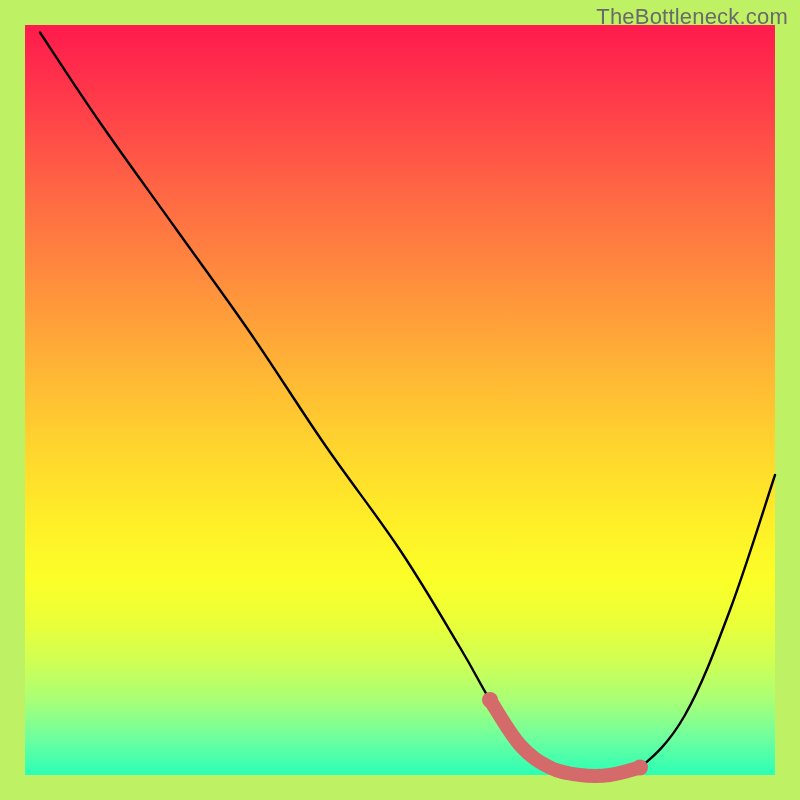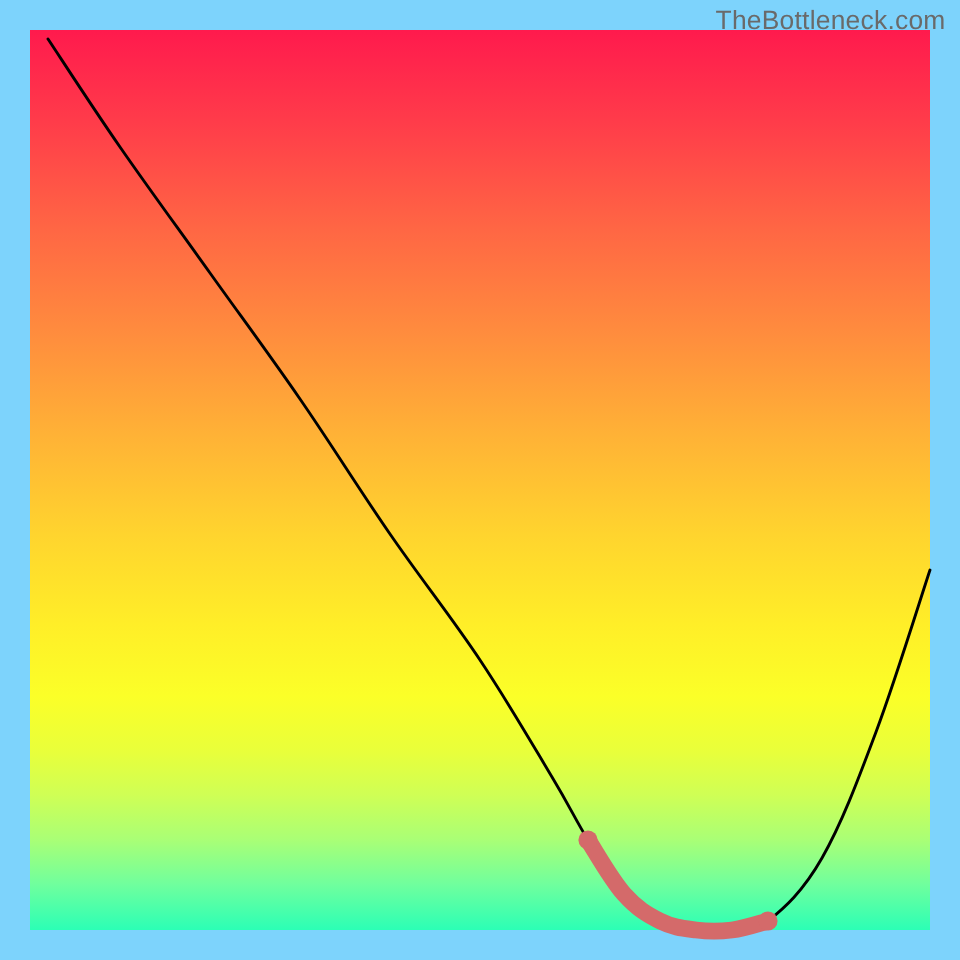--- a/index.html
+++ b/index.html
@@ -10,21 +10,21 @@
     background: #000;
     overflow: hidden;
     font-family: Arial, Helvetica, sans-serif;
   }
   .frame {
     position: absolute;
     left: 0;
     top: 0;
     width: 800px;
     height: 800px;
-    background: #7dd3fc;
+    background: #bef264;
   }
   .plot {
     position: absolute;
     left: 25px;
     top: 25px;
     width: 750px;
     height: 750px;
     background: linear-gradient(to bottom,
       #ff1a4d 0%,
       #ff3b4a 10%,

